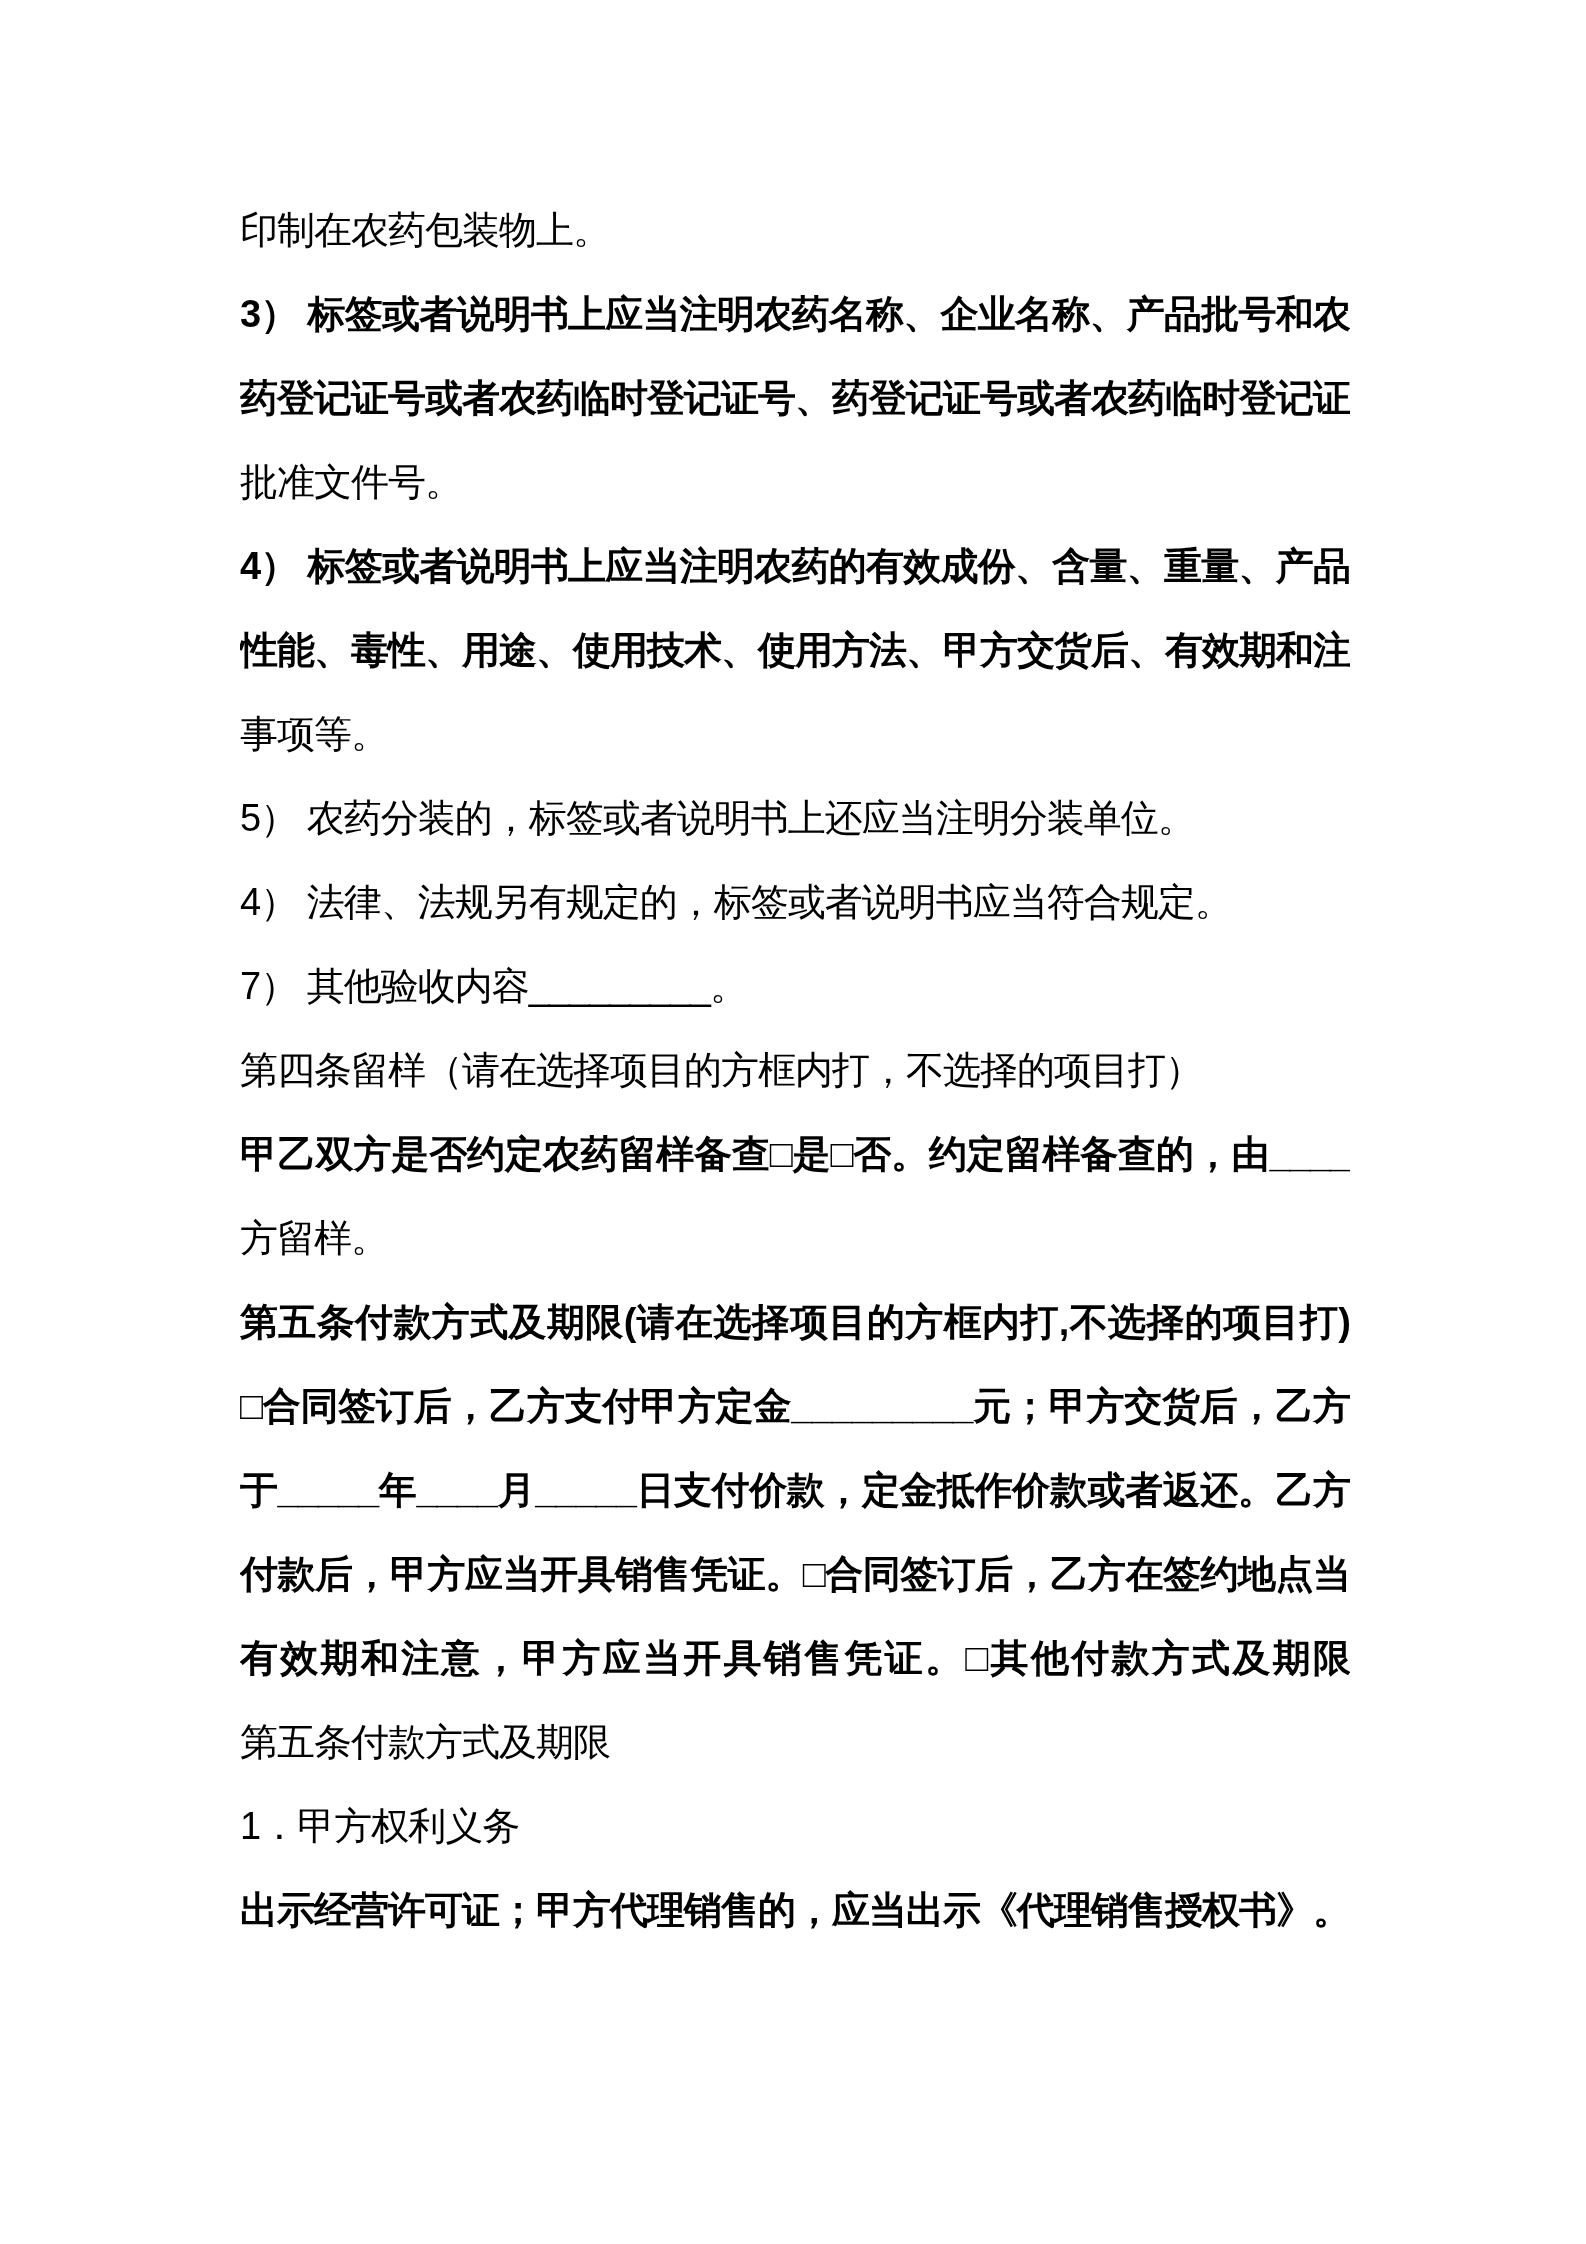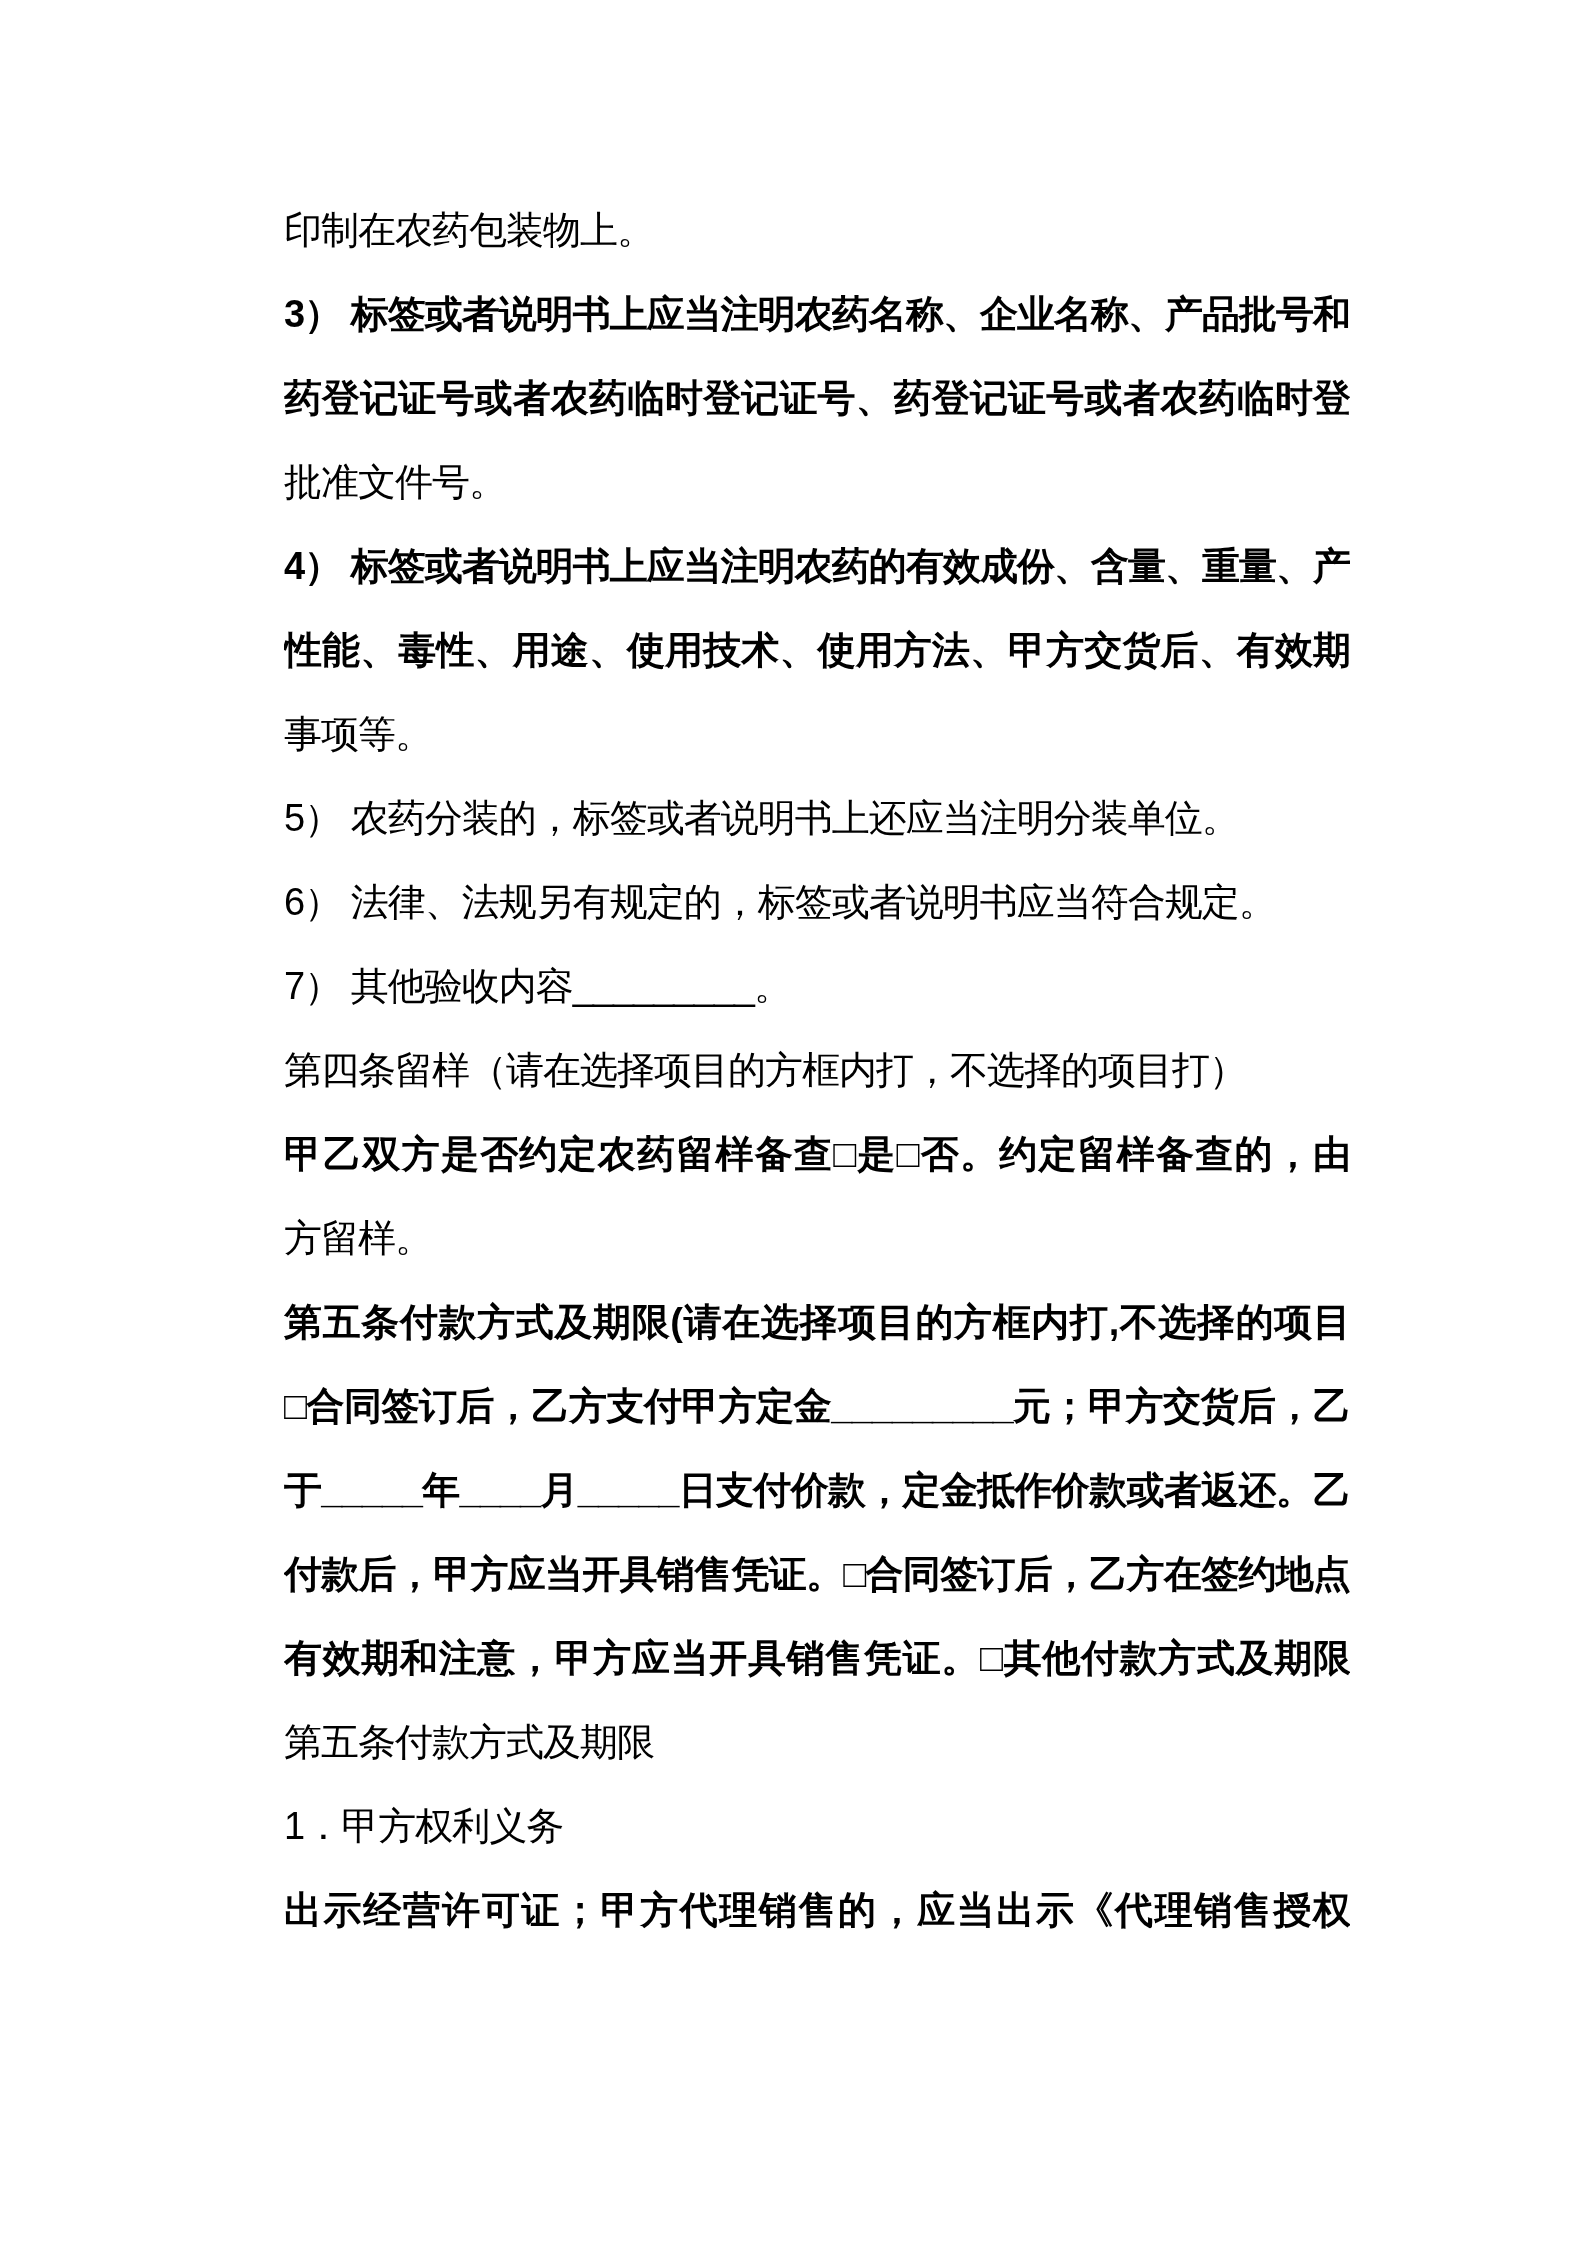--- a/index.html
+++ b/index.html
@@ -23,21 +23,20 @@
     color: #000000;
     font-size: 38px;
     letter-spacing: -1px;
     text-align: left;
   }
   .line {
     height: 84px;
     line-height: 84px;
     overflow: hidden;
     white-space: normal;
-    margin-left: 44px;
   }
   
   .jl {
     text-align: justify;
     text-align-last: justify;
     font-weight: bold;
   }
 </style>
 </head>
 <body>
@@ -45,21 +44,21 @@
 <div class="page">
   <div class="content">
     <div class="line">印制在农药包装物上。</div>
     <div class="line jl">3） 标签或者说明书上应当注明农药名称、企业名称、产品批号和农</div>
     <div class="line jl">药登记证号或者农药临时登记证号、药登记证号或者农药临时登记证号</div>
     <div class="line">批准文件号。</div>
     <div class="line jl">4） 标签或者说明书上应当注明农药的有效成份、含量、重量、产品</div>
     <div class="line jl">性能、毒性、用途、使用技术、使用方法、甲方交货后、有效期和注意</div>
     <div class="line">事项等。</div>
     <div class="line">5） 农药分装的，标签或者说明书上还应当注明分装单位。</div>
-    <div class="line">6） 法律、法规另有规定的，标签或者说明书应当符合规定。</div>
+    <div class="line">4） 法律、法规另有规定的，标签或者说明书应当符合规定。</div>
     <div class="line">7） 其他验收内容_________。</div>
     <div class="line">第四条留样（请在选择项目的方框内打，不选择的项目打）</div>
     <div class="line jl">甲乙双方是否约定农药留样备查□是□否。约定留样备查的，由____</div>
     <div class="line">方留样。</div>
     <div class="line jl">第五条付款方式及期限(请在选择项目的方框内打,不选择的项目打)</div>
     <div class="line jl">□合同签订后，乙方支付甲方定金_________元；甲方交货后，乙方</div>
     <div class="line jl">于_____年____月_____日支付价款，定金抵作价款或者返还。乙方</div>
     <div class="line jl">付款后，甲方应当开具销售凭证。□合同签订后，乙方在签约地点当</div>
     <div class="line jl">有效期和注意，甲方应当开具销售凭证。□其他付款方式及期限____。</div>
     <div class="line">第五条付款方式及期限</div>

